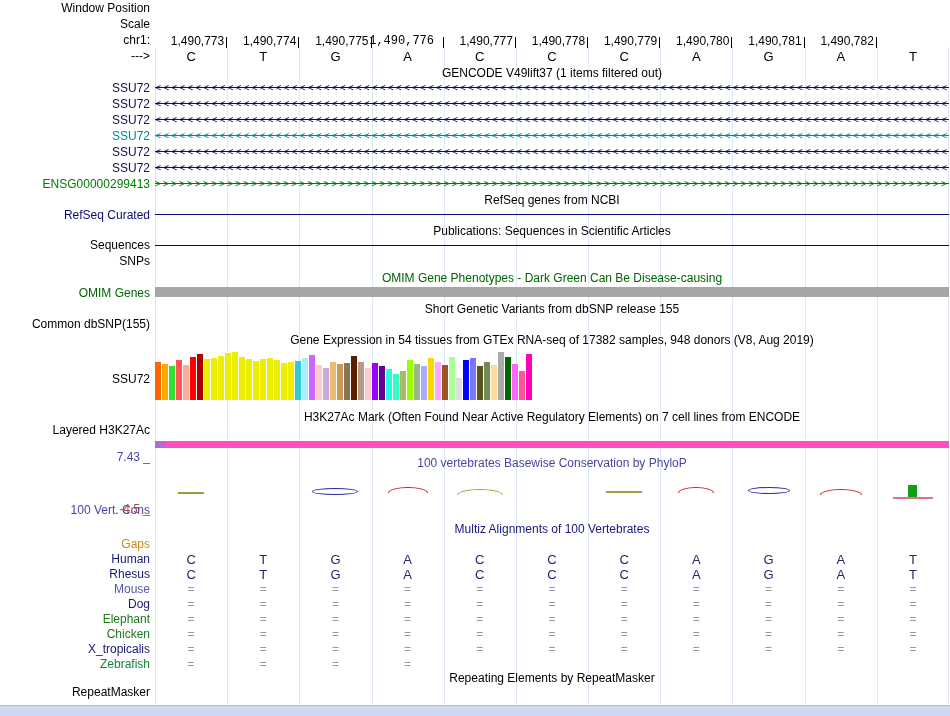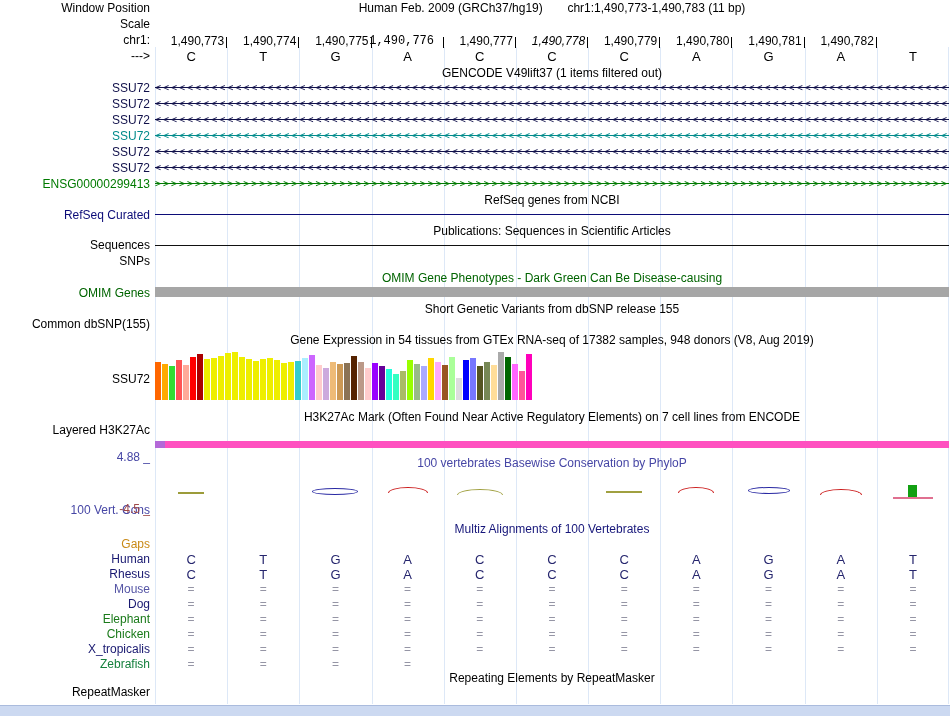--- a/index.html
+++ b/index.html
@@ -37,42 +37,37 @@
       <div style="position: absolute; left: 516px; top: 47px; width: 1px; height: 657px; background: rgb(221, 232, 247);"></div>
       <div style="position: absolute; left: 588px; top: 47px; width: 1px; height: 657px; background: rgb(221, 232, 247);"></div>
       <div style="position: absolute; left: 660px; top: 47px; width: 1px; height: 657px; background: rgb(221, 232, 247);"></div>
       <div style="position: absolute; left: 732px; top: 47px; width: 1px; height: 657px; background: rgb(221, 232, 247);"></div>
       <div style="position: absolute; left: 805px; top: 47px; width: 1px; height: 657px; background: rgb(221, 232, 247);"></div>
       <div style="position: absolute; left: 877px; top: 47px; width: 1px; height: 657px; background: rgb(221, 232, 247);"></div>
       <div style="position: absolute; left: 948px; top: 47px; width: 1px; height: 657px; background: rgb(221, 232, 247);"></div>
     </div>
 
   <div class="lbl" style="top:1px">Window Position</div>
-  <div class="title" style="top:1px">
-    <span>Human Feb. 2009 (GRCh37/hg19)</span>
-    <span style="display:inline-block;width:18px"></span>
-    <span>chr1:1,490,773-1,490,783 (11 bp)</span>
-  </div>
 
   <div class="lbl" style="top:17px">Scale</div>
 
   <div class="lbl" style="top:33px">chr1:</div>
   <div class="data" style="top:33px;height:15px">
       <div style="position: absolute; left: 71.1818px; top: 4px; width: 1px; height: 11px; background: rgb(0, 0, 0);"></div>
       <div style="position: absolute; right: 724.818px; top: 1px; font-size: 12px;">1,490,773</div>
       <div style="position: absolute; left: 143.364px; top: 4px; width: 1px; height: 11px; background: rgb(0, 0, 0);"></div>
       <div style="position: absolute; right: 652.636px; top: 1px; font-size: 12px;">1,490,774</div>
       <div style="position: absolute; left: 215.545px; top: 4px; width: 1px; height: 11px; background: rgb(0, 0, 0);"></div>
       <div style="position: absolute; right: 580.455px; top: 1px; font-size: 12px;">1,490,775</div>
       <div style="position: absolute; left: 287.727px; top: 4px; width: 1px; height: 11px; background: rgb(0, 0, 0);"></div>
       <div style="position: absolute; right: 515px; top: 1px; font-size: 12px; font-family: Liberation Mono, monospace;">1,490,776</div>
       <div style="position: absolute; left: 359.909px; top: 4px; width: 1px; height: 11px; background: rgb(0, 0, 0);"></div>
       <div style="position: absolute; right: 436.091px; top: 1px; font-size: 12px;">1,490,777</div>
       <div style="position: absolute; left: 432.091px; top: 4px; width: 1px; height: 11px; background: rgb(0, 0, 0);"></div>
-      <div style="position: absolute; right: 363.909px; top: 1px; font-size: 12px; font-style: italic;">1,490,778</div>
+      <div style="position: absolute; right: 363.909px; top: 1px; font-size: 12px;">1,490,778</div>
       <div style="position: absolute; left: 504.273px; top: 4px; width: 1px; height: 11px; background: rgb(0, 0, 0);"></div>
       <div style="position: absolute; right: 291.727px; top: 1px; font-size: 12px;">1,490,779</div>
       <div style="position: absolute; left: 576.455px; top: 4px; width: 1px; height: 11px; background: rgb(0, 0, 0);"></div>
       <div style="position: absolute; right: 219.545px; top: 1px; font-size: 12px;">1,490,780</div>
       <div style="position: absolute; left: 648.636px; top: 4px; width: 1px; height: 11px; background: rgb(0, 0, 0);"></div>
       <div style="position: absolute; right: 147.364px; top: 1px; font-size: 12px;">1,490,781</div>
       <div style="position: absolute; left: 720.818px; top: 4px; width: 1px; height: 11px; background: rgb(0, 0, 0);"></div>
       <div style="position: absolute; right: 75.1818px; top: 1px; font-size: 12px; text-align: right;">1,490,782</div>
     </div>
 
@@ -178,21 +173,21 @@
       <div style="width: 6px; flex: 0 0 auto; height: 46px; background: rgb(255, 0, 187);"></div>
     </div>
 
   <div class="title" style="top:410px">H3K27Ac Mark (Often Found Near Active Regulatory Elements) on 7 cell lines from ENCODE</div>
   <div class="lbl" style="top:423px">Layered H3K27Ac</div>
   <div class="h3k-bar">
       <div style="width: 10px; height: 100%; background: rgb(180, 105, 216); flex: 0 0 auto;"></div>
       <div style="width: 784px; height: 100%; background: rgb(255, 80, 192); flex: 0 0 auto;"></div>
     </div>
 
-  <div class="lbl" style="top: 450px; color: rgb(70, 70, 165);">4.88 _</div>
+  <div class="lbl" style="top: 450px; color: rgb(70, 70, 165);">7.43 _</div>
   <div class="title" style="top: 456px; color: rgb(70, 70, 165);">100 vertebrates Basewise Conservation by PhyloP</div>
   <div class="lbl" style="top: 480px; color: rgb(70, 70, 165); margin-top: 23px;">100 Vert. Cons</div>
   <div class="lbl" style="top: 502px; color: rgb(158, 72, 72);">-4.5 _</div>
   <div class="cons-track">
       <div style="position: absolute; left: 23.0909px; top: 24px; width: 26px; height: 2px; background: rgb(156, 156, 58);"></div>
       <div style="position: absolute; left: 157.455px; top: 20px; width: 46px; height: 7px; border: 1px solid rgb(41, 41, 163); border-radius: 50%;"></div>
       <div style="position: absolute; left: 232.636px; top: 19px; width: 40px; height: 6px; border-top: 1px solid rgb(204, 31, 31); border-right: 1px solid rgb(204, 31, 31); border-bottom: none; border-left: 1px solid rgb(204, 31, 31); border-image: initial; border-radius: 50% 50% 0px 0px / 100% 100% 0px 0px;"></div>
       <div style="position: absolute; left: 301.818px; top: 21px; width: 46px; height: 6px; border-top: 1px solid rgb(160, 160, 64); border-right: 1px solid rgb(160, 160, 64); border-bottom: none; border-left: 1px solid rgb(160, 160, 64); border-image: initial; border-radius: 50% 50% 0px 0px / 100% 100% 0px 0px;"></div>
       <div style="position: absolute; left: 451.182px; top: 23px; width: 36px; height: 2px; background: rgb(160, 160, 64);"></div>
       <div style="position: absolute; left: 523.364px; top: 19px; width: 36px; height: 6px; border-top: 1px solid rgb(204, 31, 31); border-right: 1px solid rgb(204, 31, 31); border-bottom: none; border-left: 1px solid rgb(204, 31, 31); border-image: initial; border-radius: 50% 50% 0px 0px / 100% 100% 0px 0px;"></div>

